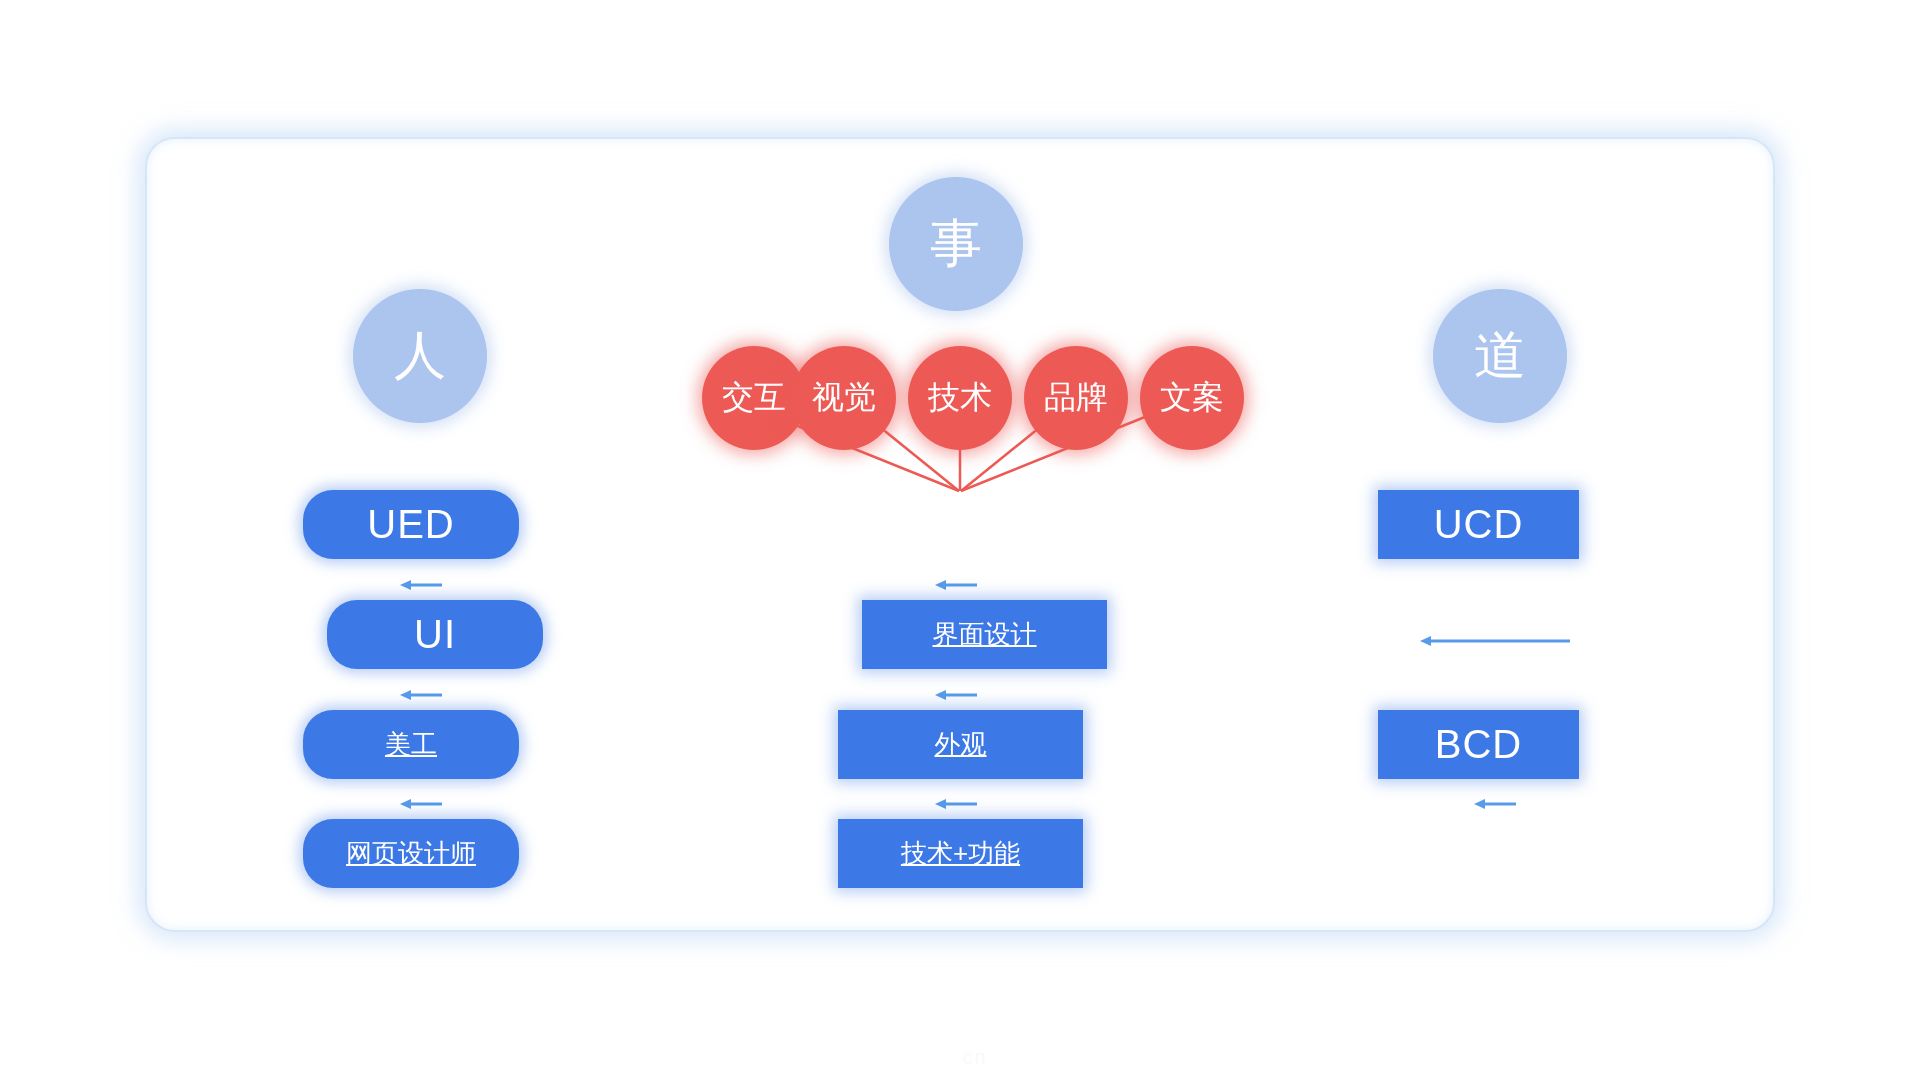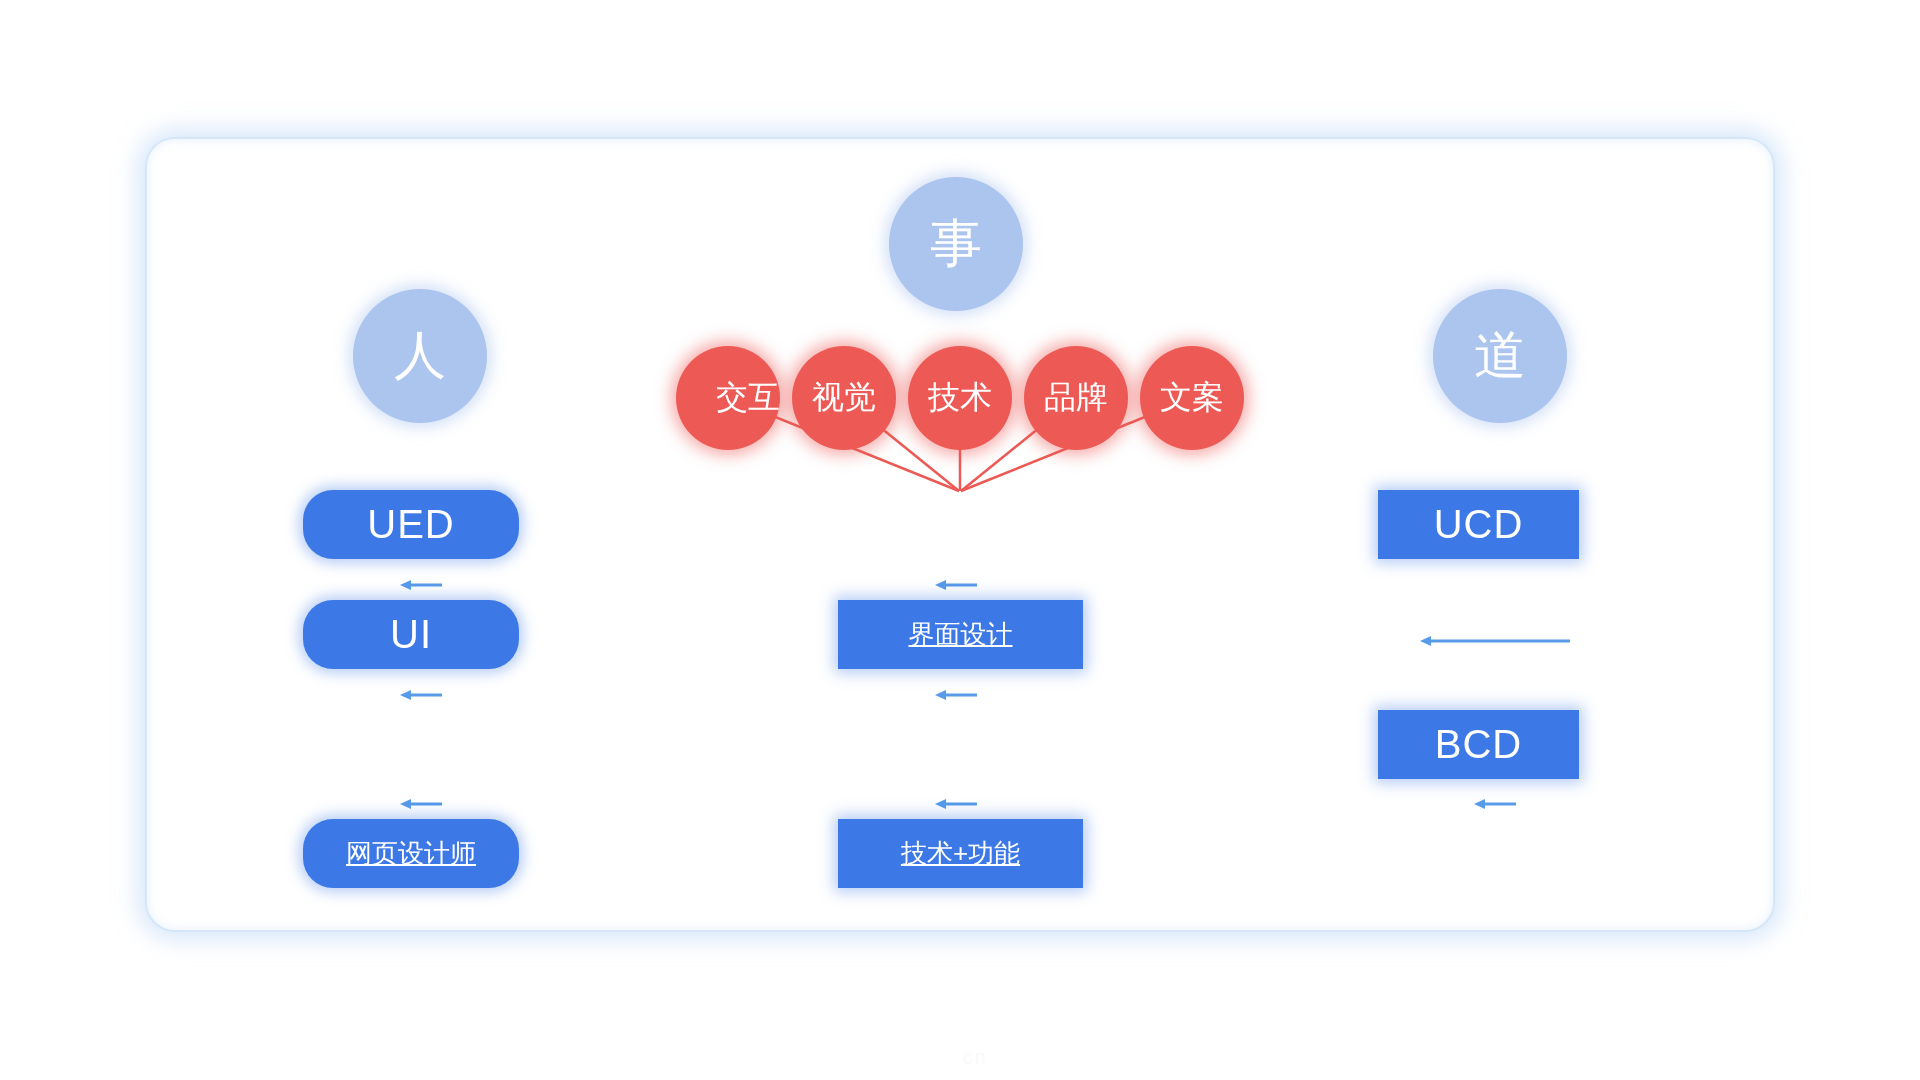--- a/index.html
+++ b/index.html
@@ -53,21 +53,21 @@
     position: absolute; top: 346px;
     width: 104px; height: 104px;
     border-radius: 50%;
     background: #ed5a55;
     box-shadow: 0 0 16px 5px rgba(237, 90, 85, 0.5);
     display: flex; align-items: center; justify-content: center;
     color: #ffffff;
     font-size: 32px;
     font-weight: 300;
   }
-  .bubble-0 { left: 676px; justify-content: flex-end; }
+  .bubble-0 { left: 702px; }
   .bubble-1 { left: 792px; }
   .bubble-2 { left: 908px; }
   .bubble-3 { left: 1024px; }
   .bubble-4 { left: 1140px; }
 
   
   .node {
     position: absolute;
     height: 69px;
     display: flex; align-items: center; justify-content: center;
@@ -82,21 +82,21 @@
     background: #ed5a55;
     box-shadow: 0 0 16px 5px rgba(237, 90, 85, 0.5);
   }
   .latin { font-size: 40px; letter-spacing: 1px; }
   .cjk   { font-size: 26px; text-decoration: underline; }
 
   .col-left  { left: 303px;  width: 216px; border-radius: 30px; }
   .col-mid   { left: 838px;  width: 245px; }
   .col-right { left: 1378px; width: 201px; }
   .row-0 { top: 490px; }
-  .row-1 { top: 600px; }
+  .row-1 { top: 600px; margin-left: 24px; }
   .row-2 { top: 710px; }
   .row-3 { top: 819px; }
 
   
   .watermark {
     position: absolute;
     left: 930px; top: 1040px;
     width: 90px; height: 34px;
     display: flex; align-items: center; justify-content: center;
     color: #f7f9fa;
@@ -161,27 +161,33 @@
   <div class="bubble bubble-4">
     <span>文案</span>
   </div>
 
   <div class="node node-blue latin col-left row-0">
     <span>UED</span>
   </div>
   <div class="node node-blue latin col-left row-1">
     <span>UI</span>
   </div>
+  <div class="node node-blue cjk col-left row-2">
+    <span>美工</span>
+  </div>
   <div class="node node-blue cjk col-left row-3">
     <span>网页设计师</span>
   </div>
 
   <div class="node node-blue cjk col-mid row-1">
     <span>界面设计</span>
   </div>
+  <div class="node node-blue cjk col-mid row-2">
+    <span>外观</span>
+  </div>
   <div class="node node-blue cjk col-mid row-3">
     <span>技术+功能</span>
   </div>
 
   <div class="node node-blue latin col-right row-0">
     <span>UCD</span>
   </div>
   <div class="node node-blue latin col-right row-2">
     <span>BCD</span>
   </div>

